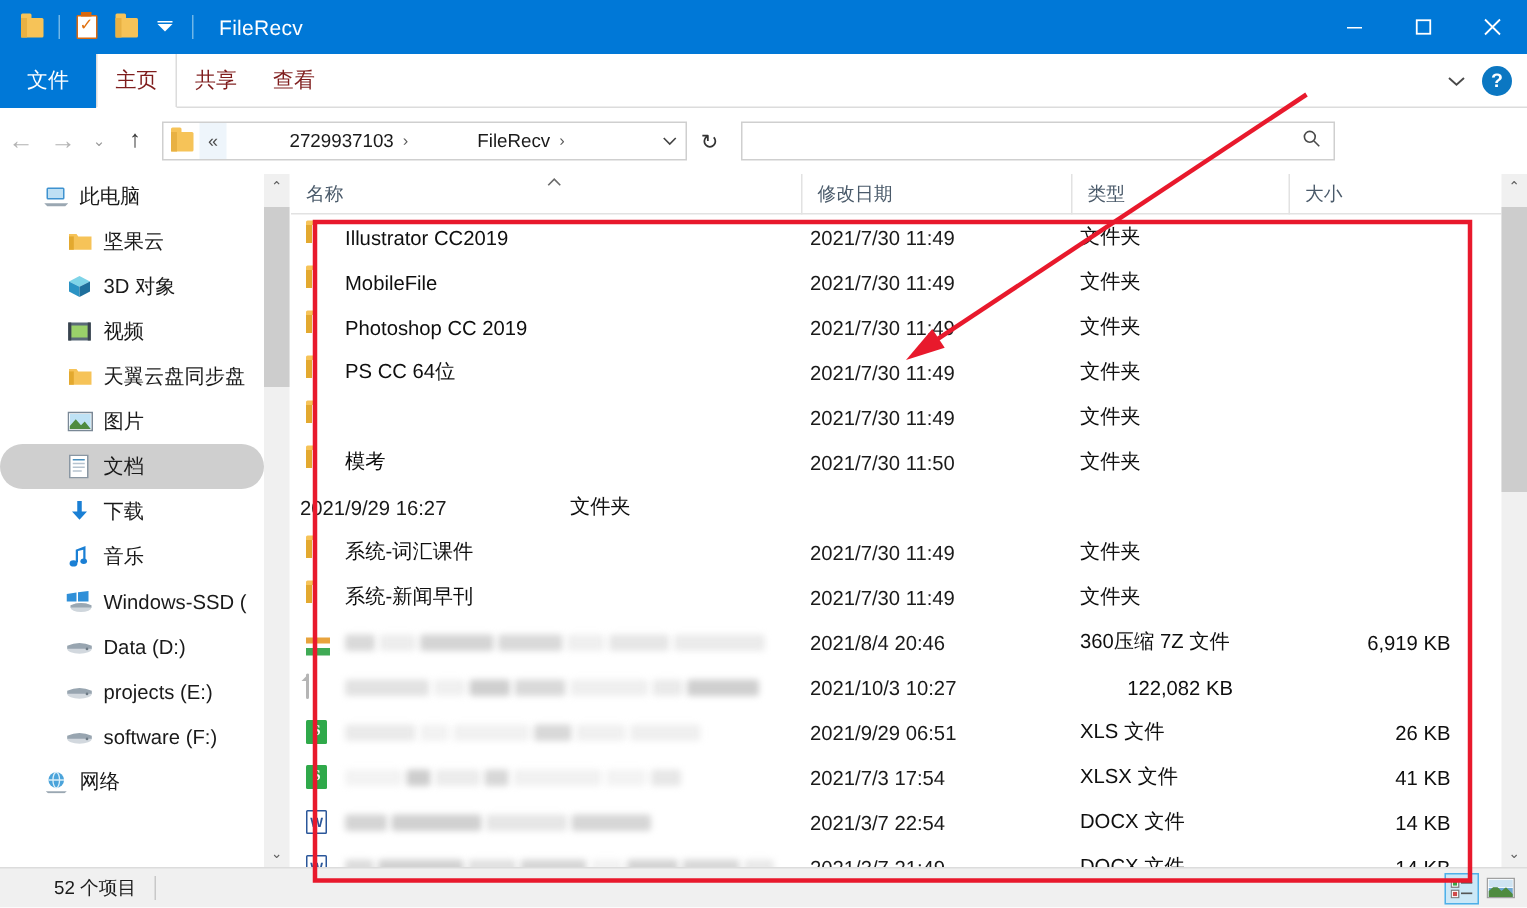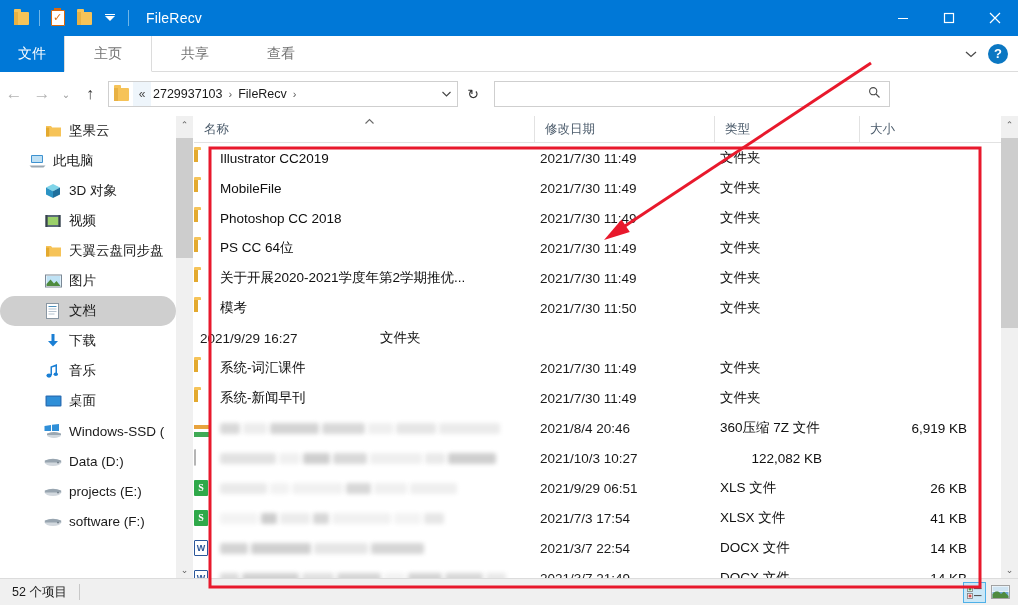--- a/index.html
+++ b/index.html
@@ -67,21 +67,21 @@
   .win-btn svg { display: block; }
 
   
   .ribbon {
     position: absolute; left: 0; top: 36px; width: 1018px; height: 36px;
     background: #ffffff; border-bottom: 1px solid #dcdcdc; display: flex;
     align-items: stretch;
   }
   .tab {
     display: flex; align-items: center; justify-content: center;
-    font-size: 14px; color: #737373; padding: 0 29px; height: 36px;
+    font-size: 14px; color: #7f1d1d; padding: 0 12px; height: 36px;
   }
   .tab.file { background: #0078d7; color: #ffffff; padding: 0 18px; }
   .tab.active {
     background: #ffffff; border-left: 1px solid #dcdcdc;
     border-right: 1px solid #dcdcdc; border-bottom: 1px solid #ffffff;
     position: relative; z-index: 2;
   }
   .ribbon-right {
     margin-left: auto; display: flex; align-items: center; gap: 6px;
     padding-right: 10px;
@@ -110,21 +110,21 @@
     color: #1a1a1a;
   }
   .addr-icon-cell {
     width: 24px; height: 24px; display: flex; align-items: center;
     justify-content: center;
   }
   .addr-chev {
     width: 18px; height: 24px; background: #eef5fb; display: flex;
     align-items: center; justify-content: center; color: #4a4a4a; font-size: 12px;
   }
-  .crumb { padding: 0 2px; white-space: nowrap; }
+  .crumb { padding: 0 2px; white-space: nowrap; margin-left: 40px; }
   .crumb-sep { color: #5a5a5a; padding: 0 4px; font-size: 11px; }
   .addr-drop {
     margin-left: auto; width: 22px; height: 24px; display: flex;
     align-items: center; justify-content: center; color: #444; font-size: 11px;
   }
   .refresh-btn {
     width: 26px; height: 26px; display: flex; align-items: center;
     justify-content: center; color: #333; font-size: 14px; margin-left: 2px;
   }
   .search-box {
@@ -183,21 +183,21 @@
     position: absolute; left: 50%; top: 1px; color: #6a6a6a; font-size: 9px;
   }
   .rows {
     position: absolute; left: 0; top: 27px; width: 807px; height: 435px;
     overflow: hidden;
   }
   .row {
     height: 30px; display: flex; align-items: center; font-size: 13.5px;
     color: #0f0f0f; white-space: nowrap;
   }
-  .c-name { width: 340px; display: flex; align-items: center; padding-left: 0; }
+  .c-name { width: 340px; display: flex; align-items: center; padding-left: 10px; }
   .c-date { width: 180px; padding-left: 6px; color: #1a1a1a; }
   .c-type { width: 145px; padding-left: 6px; }
   .c-size { width: 120px; text-align: right; padding-right: 12px; }
   .fico { width: 17px; height: 17px; margin-right: 9px; flex: 0 0 17px; position: relative; }
 
   
   .ico-folder {
     width: 15px; height: 12px; background: #f6c358; margin-top: 3px;
     border-radius: 0 1px 1px 1px; position: relative;
   }
@@ -251,20 +251,21 @@
     position: absolute; left: 1001px; top: 116px; width: 17px; height: 462px;
     background: #f0f0f0;
   }
   .ls-thumb { position: absolute; left: 0; width: 17px; background: #cdcdcd; }
 
   
   .statusbar {
     position: absolute; left: 0; top: 578px; width: 1018px; height: 27px;
     background: #f0f0f0; border-top: 1px solid #dcdcdc; display: flex;
     align-items: center;
+    padding-left: 24px;
   }
   .status-text { font-size: 12.5px; color: #1a1a1a; padding-left: 12px; }
   .status-sep { width: 1px; height: 16px; background: #c8c8c8; margin-left: 12px; }
   .view-btns { margin-left: auto; display: flex; align-items: center; padding-right: 6px; gap: 3px; }
   .view-btn {
     width: 23px; height: 21px; display: flex; align-items: center;
     justify-content: center;
   }
   .view-btn.active { background: #cce8f7; border: 1px solid #4eb0e8; }
 
@@ -354,38 +355,38 @@
       <span class="search-ico">
         <svg width="13" height="13" viewBox="0 0 13 13">
             <circle cx="5.2" cy="5.2" r="3.6" fill="none" stroke="#4a4a4a" stroke-width="1.1"></circle>
             <path d="M8 8 L11.5 11.5" stroke="#4a4a4a" stroke-width="1.1"></path>
           </svg>
       </span>
     </div>
   </div>
 
   <div class="sidebar" id="sidebar">
-      <div class="nav-item ind-1">
-        <span class="nav-ico">
-          <svg width="17" height="14" viewBox="0 0 17 14">
-            <path d="M1 2 L6 2 L7.2 3.6 L16 3.6 L16 12.5 L1 12.5 Z" fill="#f6c358"></path>
-            <rect x="1" y="3.6" width="3.2" height="8.9" fill="#e3a92f"></rect>
-          </svg>
-        </span>
-        <span>坚果云</span>
-      </div>
       <div class="nav-item ind-0">
         <span class="nav-ico">
           <svg width="17" height="15" viewBox="0 0 17 15">
             <rect x="2" y="1" width="12" height="8" rx="1" fill="#3e92d0"></rect>
             <rect x="3" y="2" width="10" height="6" fill="#bfe0f4"></rect>
             <path d="M0.5 11.5 L16.5 11.5 L14.5 13.5 L2.5 13.5 Z" fill="#9aa7b2"></path>
           </svg>
         </span>
         <span>此电脑</span>
+      </div>
+      <div class="nav-item ind-1">
+        <span class="nav-ico">
+          <svg width="17" height="14" viewBox="0 0 17 14">
+            <path d="M1 2 L6 2 L7.2 3.6 L16 3.6 L16 12.5 L1 12.5 Z" fill="#f6c358"></path>
+            <rect x="1" y="3.6" width="3.2" height="8.9" fill="#e3a92f"></rect>
+          </svg>
+        </span>
+        <span>坚果云</span>
       </div>
       <div class="nav-item ind-1">
         <span class="nav-ico">
           <svg width="16" height="16" viewBox="0 0 16 16">
             <path d="M8 1 L15 4.6 L8 8.2 L1 4.6 Z" fill="#7fd4e8"></path>
             <path d="M1 4.6 L8 8.2 L8 15 L1 11.4 Z" fill="#2b93c4"></path>
             <path d="M15 4.6 L8 8.2 L8 15 L15 11.4 Z" fill="#1f6f9c"></path>
           </svg>
         </span>
         <span>3D 对象</span>
@@ -445,29 +446,20 @@
           <svg width="14" height="16" viewBox="0 0 14 16">
             <path d="M11 1 L11 10.5 L9.5 10.5 L9.5 3.5 L6 4.4 L6 12 L4.5 12 L4.5 3.5 Z" fill="#1a7fd4"></path>
             <ellipse cx="3" cy="12.6" rx="2.6" ry="2.1" fill="#1a7fd4"></ellipse>
             <ellipse cx="9.8" cy="11.2" rx="2.2" ry="1.8" fill="#1a7fd4"></ellipse>
           </svg>
         </span>
         <span>音乐</span>
       </div>
       <div class="nav-item ind-1">
         <span class="nav-ico">
-          <svg width="17" height="14" viewBox="0 0 17 14">
-            <rect x="0.5" y="1.5" width="16" height="11" rx="1" fill="#2a6fb5"></rect>
-            <rect x="1.8" y="2.8" width="13.4" height="8.4" fill="#2f8fd8"></rect>
-          </svg>
-        </span>
-        <span>桌面</span>
-      </div>
-      <div class="nav-item ind-1">
-        <span class="nav-ico">
           <svg width="18" height="15" viewBox="0 0 18 15">
             <path d="M0.5 2 L7 1 L7 7 L0.5 7 Z" fill="#2f8fd8"></path>
             <path d="M8 0.8 L15 0 L15 7 L8 7 Z" fill="#2f8fd8"></path>
             <ellipse cx="10" cy="11" rx="7" ry="3" fill="#cfd6dc"></ellipse>
             <path d="M3 11 L3 9.5 Q10 6.5 17 9.5 L17 11 Z" fill="#9aa7b2"></path>
           </svg>
         </span>
         <span>Windows-SSD (</span>
       </div>
       <div class="nav-item ind-1">
@@ -492,20 +484,31 @@
       </div>
       <div class="nav-item ind-1">
         <span class="nav-ico">
           <svg width="18" height="12" viewBox="0 0 18 12">
             <ellipse cx="9" cy="7.5" rx="8.2" ry="3.4" fill="#d2d8de"></ellipse>
             <path d="M0.8 7.5 L0.8 5.5 Q9 1.8 17.2 5.5 L17.2 7.5 Z" fill="#98a5b0"></path>
             <circle cx="14" cy="7.6" r="0.9" fill="#6d7a85"></circle>
           </svg>
         </span>
         <span>software (F:)</span>
+      </div>
+      <div class="nav-item ind-0">
+        <span class="nav-ico">
+          <svg width="17" height="15" viewBox="0 0 17 15">
+            <circle cx="8.5" cy="6" r="5.2" fill="#4aa3da"></circle>
+            <ellipse cx="8.5" cy="6" rx="2.2" ry="5.2" fill="none" stroke="#d9eef9" stroke-width=".9"></ellipse>
+            <line x1="3.3" y1="6" x2="13.7" y2="6" stroke="#d9eef9" stroke-width=".9"></line>
+            <path d="M1.5 13.5 L15.5 13.5 L14 14.8 L3 14.8 Z" fill="#9aa7b2"></path>
+          </svg>
+        </span>
+        <span>网络</span>
       </div>
     </div>
   <div class="sb-scroll">
     <div class="sb-arrow" style="position:absolute;top:0;">⌃</div>
     <div class="sb-thumb" style="top:22px;height:120px;"></div>
     <div class="sb-arrow" style="position:absolute;bottom:0;">⌄</div>
   </div>
 
   <div class="listpane">
     <div class="col-header">
@@ -536,39 +539,38 @@
             <span class="fico"><span class="ico-folder"></span></span>
             <span>MobileFile</span>
           </div>
           <div class="c-date">2021/7/30 11:49</div>
           <div class="c-type">文件夹</div>
           <div class="c-size"></div>
         </div>
         <div class="row">
           <div class="c-name">
             <span class="fico"><span class="ico-folder"></span></span>
-            <span>Photoshop CC 2018</span>
+            <span>Photoshop CC 2019</span>
           </div>
           <div class="c-date">2021/7/30 11:49</div>
           <div class="c-type">文件夹</div>
           <div class="c-size"></div>
         </div>
         <div class="row">
           <div class="c-name">
             <span class="fico"><span class="ico-folder"></span></span>
             <span>PS CC 64位</span>
           </div>
           <div class="c-date">2021/7/30 11:49</div>
           <div class="c-type">文件夹</div>
           <div class="c-size"></div>
         </div>
         <div class="row">
           <div class="c-name">
             <span class="fico"><span class="ico-folder"></span></span>
-            <span>关于开展2020-2021学度年第2学期推优...</span>
           </div>
           <div class="c-date">2021/7/30 11:49</div>
           <div class="c-type">文件夹</div>
           <div class="c-size"></div>
         </div>
         <div class="row">
           <div class="c-name">
             <span class="fico"><span class="ico-folder"></span></span>
             <span>模考</span>
           </div>

